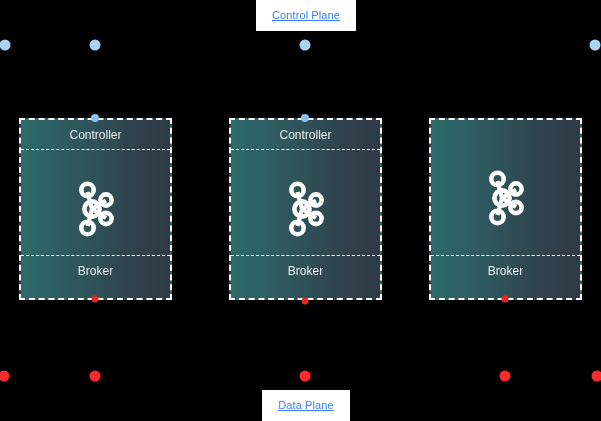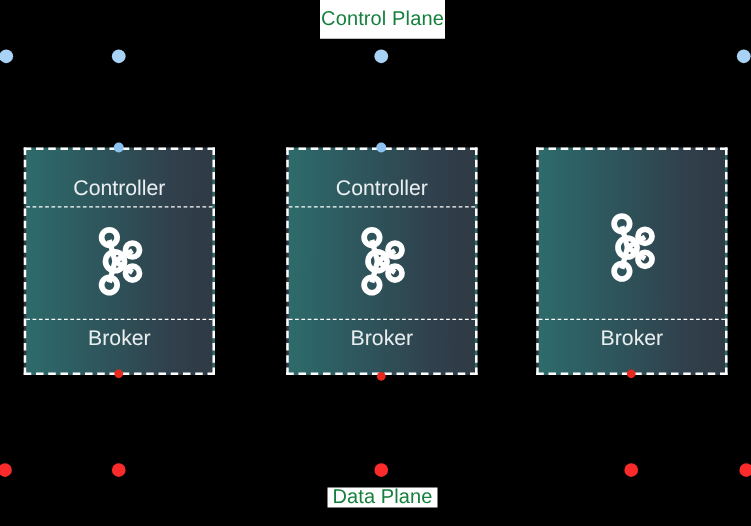--- a/index.html
+++ b/index.html
@@ -13,40 +13,41 @@
     height: 421px;
     background: #000000;
     overflow: hidden;
     font-family: "Liberation Sans", sans-serif;
   }
 
   
   .plane-label {
     position: absolute;
     background: #ffffff;
-    color: #15803d;
-    font-size: 16px;
+    color: #3b82f6;
+    font-size: 11px;
     line-height: 1;
     display: flex;
     align-items: center;
     justify-content: center;
     letter-spacing: 0.1px;
     white-space: nowrap;
+    text-decoration: underline;
   }
   #control-plane-label {
     left: 256px;
     top: 0px;
     width: 100px;
     height: 31px;
   }
   #data-plane-label {
     left: 262px;
     top: 390px;
     width: 88px;
-    height: 16px;
+    height: 31px;
   }
 
   
   .dot {
     position: absolute;
     border-radius: 50%;
     transform: translate(-50%, -50%);
   }
   .dot-blue {
     width: 11px;
@@ -81,23 +82,22 @@
   }
   .node-section {
     position: absolute;
     left: 0;
     width: 100%;
     box-sizing: border-box;
     display: flex;
     align-items: center;
     justify-content: center;
     color: #e9eef0;
-    font-size: 17px;
+    font-size: 12px;
     line-height: 1;
-    margin-top: 16px;
   }
   .section-controller {
     top: 0;
     height: 30px;
     border-bottom: 1px dashed #ffffff;
   }
   .section-broker {
     bottom: 13px;
     height: 30px;
     border-top: 1px dashed #ffffff;

